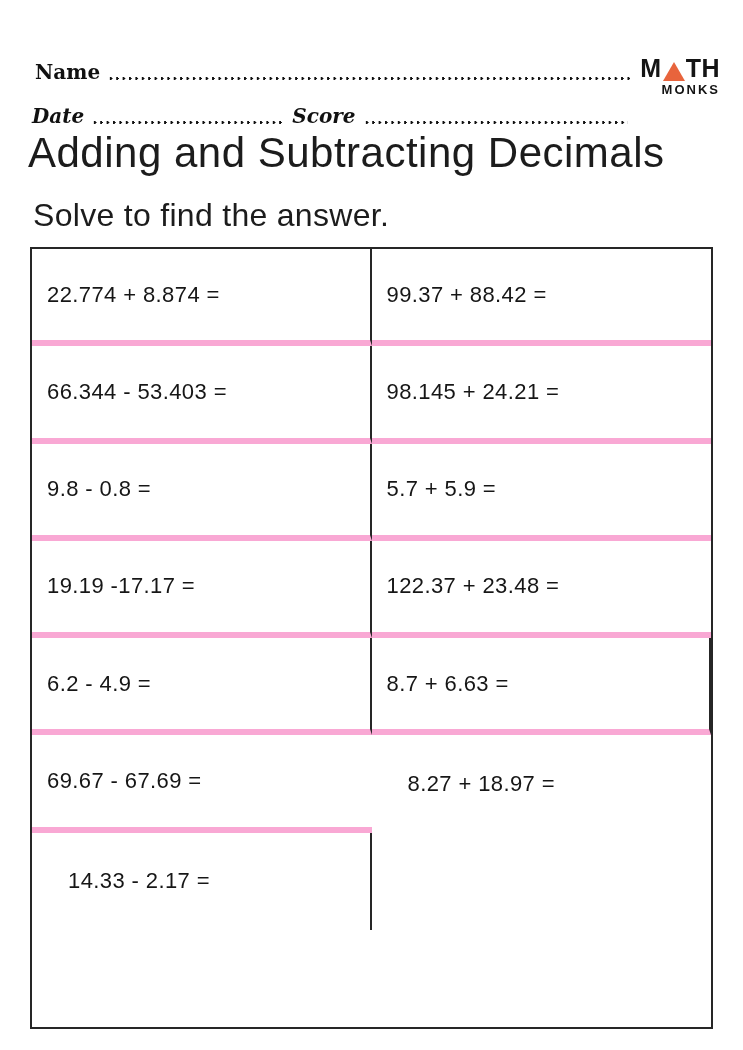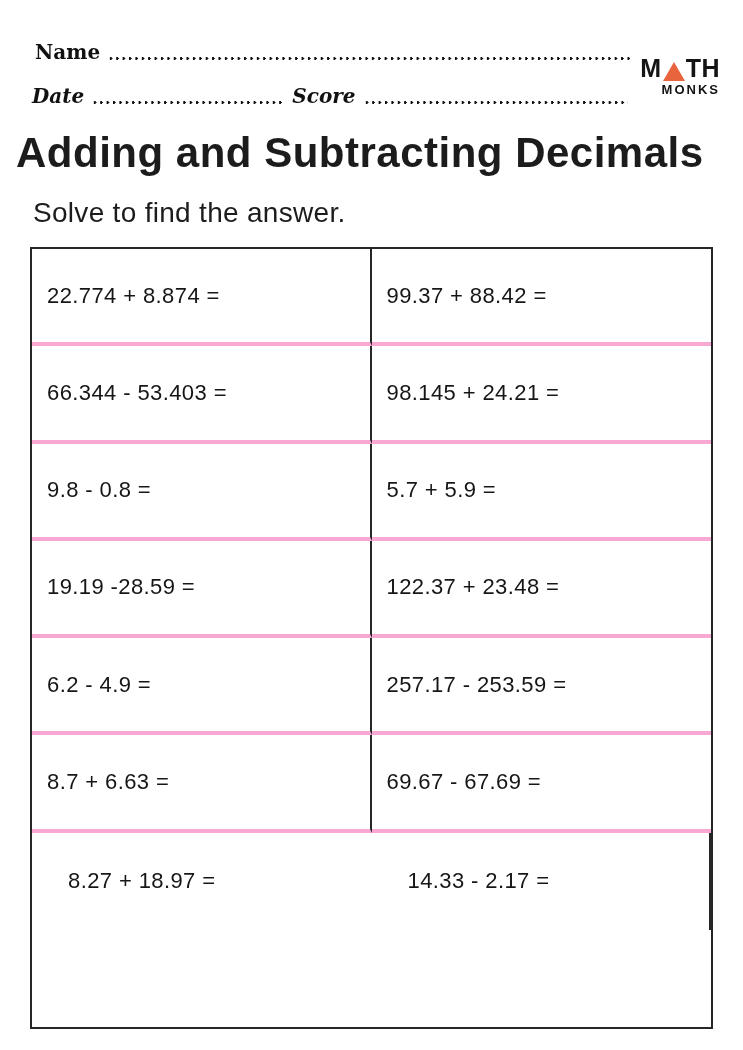--- a/index.html
+++ b/index.html
@@ -18,20 +18,21 @@
   }
 
   
   .field-label {
     font-family: "DejaVu Serif", serif;
     font-weight: 700;
     font-size: 20px;
     color: #111;
     white-space: nowrap;
     line-height: 1;
+    margin-top: 20px;
   }
   .field-row {
     position: absolute;
     display: flex;
     align-items: flex-end;
   }
   .name-row  { top: 42px;  left: 35px; width: 595px; }
   .date-row  { top: 86px;  left: 32px; width: 596px; font-style: italic; }
   .dotted-leader {
     height: 5px;
@@ -78,34 +79,34 @@
     letter-spacing: 2px;
     color: #141414;
     margin-top: 2px;
     line-height: 1;
   }
 
   
   .title {
     position: absolute;
     top: 129px;
-    left: 16px;
+    left: 28px;
     width: 715px;
     font-size: 42px;
-    font-weight: 700;
+    font-weight: 400;
     letter-spacing: 0.5px;
     color: #1c1c1c;
     line-height: 1.15;
     white-space: nowrap;
   }
   .subtitle {
     position: absolute;
     top: 197px;
     left: 33px;
-    font-size: 28px;
+    font-size: 32px;
     font-weight: 300;
     letter-spacing: 0.3px;
     color: #1c1c1c;
     white-space: nowrap;
   }
 
   
   .wtable {
     position: absolute;
     top: 247px;
@@ -116,21 +117,21 @@
     grid-template-columns: 1fr 1fr;
     grid-template-rows: repeat(8, 1fr);
     border: 2px solid #262626;
     box-sizing: border-box;
     background: #fff;
   }
   .cell {
     display: flex;
     align-items: center;
     padding-left: 15px;
-    border-bottom: 4px solid #f9a8d4;
+    border-bottom: 6px solid #f9a8d4;
     box-sizing: border-box;
     font-size: 22px;
     letter-spacing: 0.4px;
     color: #161616;
     white-space: nowrap;
   }
   .cell.col-left { border-right: 2px solid #262626; }
   .cell:nth-last-child(-n+2) { border-bottom: none; padding-left: 36px; }
 </style>
 </head>
@@ -165,25 +166,24 @@
   <div class="wtable">
     <div class="cell col-left">22.774 + 8.874 =</div>
     <div class="cell col-right">99.37 + 88.42 =</div>
 
     <div class="cell col-left">66.344 - 53.403 =</div>
     <div class="cell col-right">98.145 + 24.21 =</div>
 
     <div class="cell col-left">9.8 - 0.8 =</div>
     <div class="cell col-right">5.7 + 5.9 =</div>
 
-    <div class="cell col-left">19.19 -28.59 =</div>
+    <div class="cell col-left">19.19 -17.17 =</div>
     <div class="cell col-right">122.37 + 23.48 =</div>
 
     <div class="cell col-left">6.2 - 4.9 =</div>
-    <div class="cell col-right">257.17 - 253.59 =</div>
 
     <div class="cell col-left">8.7 + 6.63 =</div>
     <div class="cell col-right">69.67 - 67.69 =</div>
 
     <div class="cell col-right">8.27 + 18.97 =</div>
 
     <div class="cell col-left">14.33 - 2.17 =</div>
   </div>
 
 </div>

